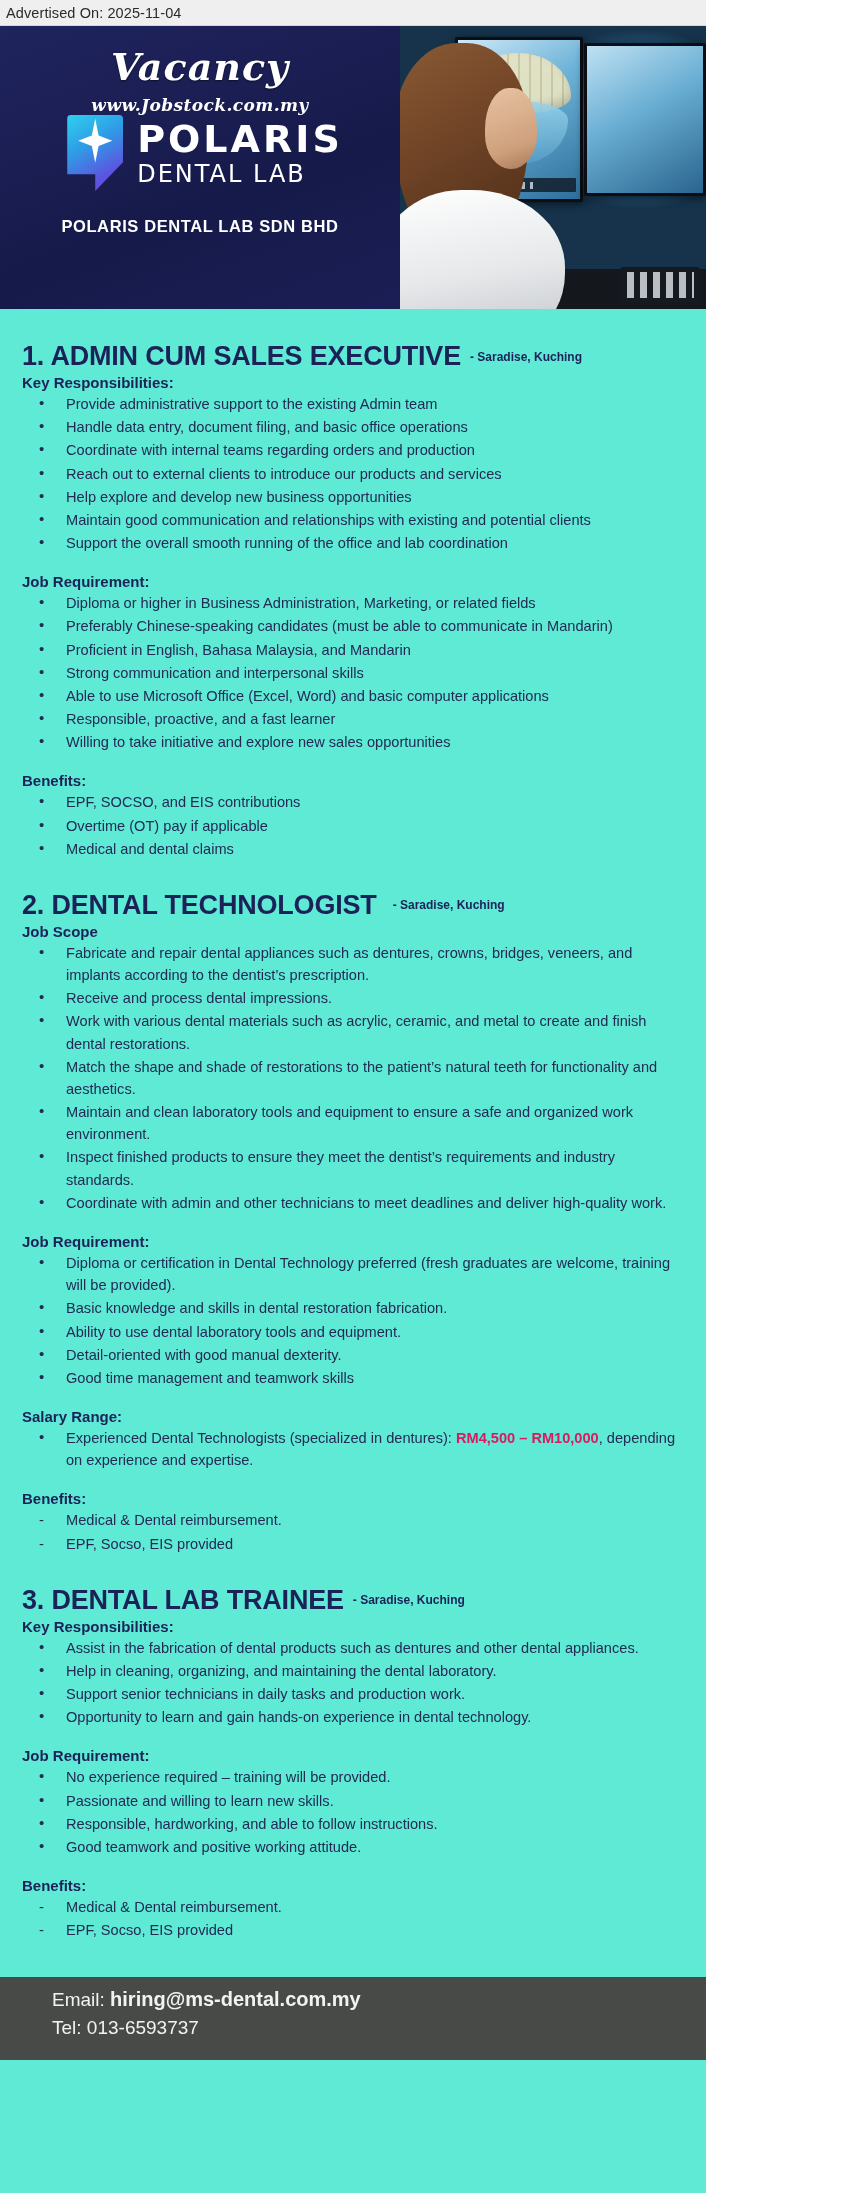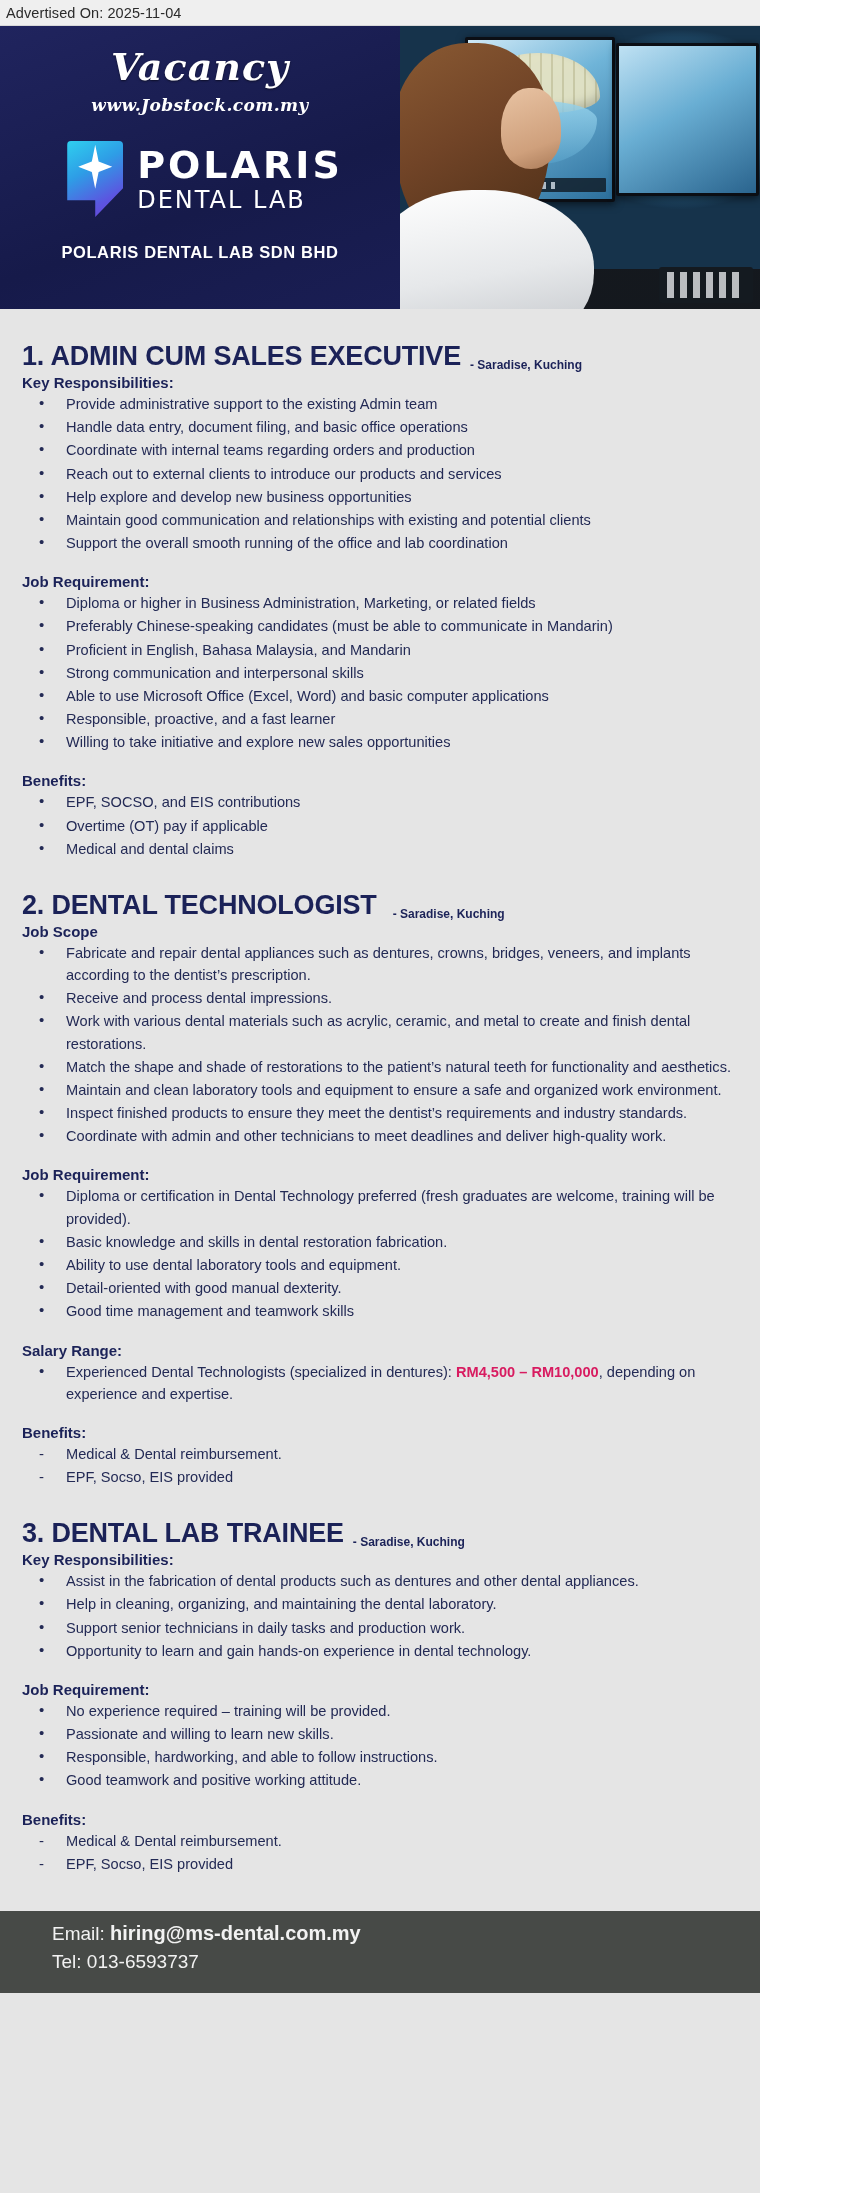--- a/index.html
+++ b/index.html
@@ -5,23 +5,23 @@
   html, body {
     margin: 0;
     padding: 0;
     background: #ffffff;
   }
   body {
     font-family: "Liberation Sans", sans-serif;
     width: 850px;
   }
   .page {
-    width: 760px;
+    width: 706px;
     min-height: 2193px;
-    background: #e5e5e5;
+    background: #5eead4;
     position: relative;
     box-sizing: border-box;
   }
 
   
   .ad-strip {
     height: 26px;
     background: #efefef;
     border-bottom: 1px solid #d8d8d8;
     display: flex;
@@ -188,21 +188,20 @@
     font-weight: 700;
     font-size: 17px;
     margin-top: 6px;
     letter-spacing: .4px;
   }
   .logo-row {
     display: flex;
     align-items: center;
     justify-content: center;
     gap: 14px;
-    margin-top: 26px;
     padding-left: 10px;
   }
   .logo-mark {
     width: 56px;
     height: 76px;
     position: relative;
     flex: 0 0 auto;
   }
   .logo-mark .shield {
     position: absolute;
@@ -247,21 +246,21 @@
   }
 
   
   .content {
     padding: 18px 22px 10px 22px;
     color: #1f2550;
   }
   .job { margin-bottom: 4px; }
   .job-title-row {
     display: flex;
-    align-items: flex-end;
+    align-items: center;
     flex-wrap: wrap;
     margin-top: 14px;
   }
   .job-title {
     font-size: 27px;
     font-weight: 700;
     color: #1b2258;
     letter-spacing: -0.2px;
     font-family: "Liberation Sans", sans-serif;
   }

